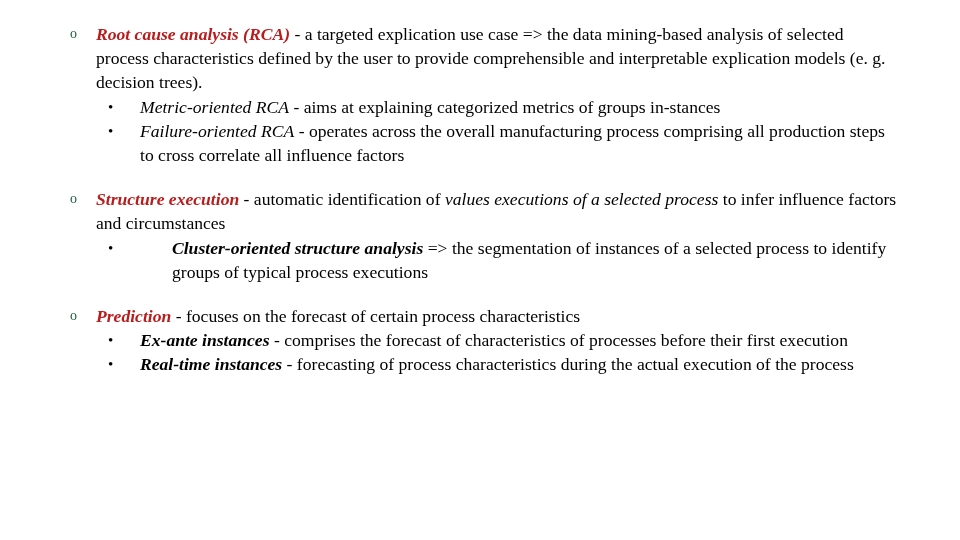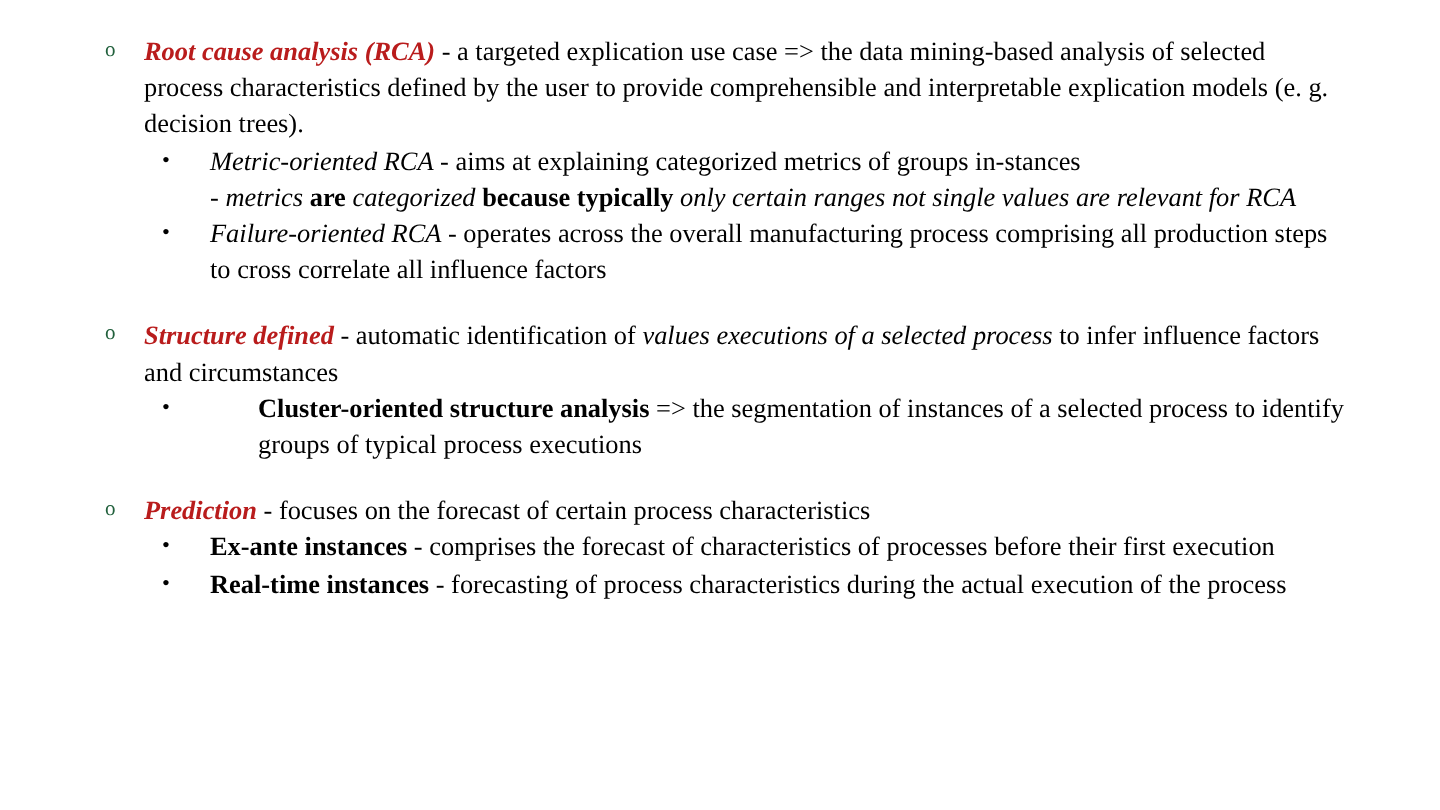--- a/index.html
+++ b/index.html
@@ -72,20 +72,21 @@
   }
 
   .hd-green {
     color: #b91c1c;
     font-weight: bold;
     font-style: italic;
   }
   .hd-black {
     color: #000000;
     font-weight: bold;
+    font-style: italic;
   }
   .it {
     font-style: italic;
   }
   .bd {
     font-weight: bold;
   }
 </style>
 </head>
 <body>
@@ -97,36 +98,33 @@
     <div class="lvl1">
       <span class="marker">o</span>
       <span class="hd-green">Root cause analysis (RCA)</span><span> - a targeted explication use case =&gt; the data mining-based analysis of selected process characteristics defined by the user to provide comprehensible and interpretable explication models (e. g. decision trees).</span>
     </div>
 
     <div class="lvl2">
       <span class="marker">•</span>
       <span class="it">Metric-oriented RCA</span><span> - aims at explaining categorized metrics of groups in-stances</span>
     </div>
 
-    <div class="indent-sub">
-      <span class="it">- metrics </span><span class="bd">are </span><span class="it">categorized </span><span class="bd">because typically </span><span class="it">only certain ranges not single values are relevant for RCA</span>
-    </div>
 
     <div class="lvl2">
       <span class="marker">•</span>
       <span class="it">Failure-oriented RCA</span><span> - operates across the overall manufacturing process comprising all production steps to cross correlate all influence factors</span>
     </div>
 
   </div>
 
   <div class="block">
 
     <div class="lvl1">
       <span class="marker">o</span>
-      <span class="hd-green">Structure defined</span><span> - automatic identification of </span><span class="it">values executions of a selected process</span><span> to infer influence factors and circumstances</span>
+      <span class="hd-green">Structure execution</span><span> - automatic identification of </span><span class="it">values executions of a selected process</span><span> to infer influence factors and circumstances</span>
     </div>
 
     <div class="lvl2 wide">
       <span class="marker">•</span>
       <span class="hd-black">Cluster-oriented structure analysis</span><span> =&gt; the segmentation of instances of a selected process to identify groups of typical process executions</span>
     </div>
 
   </div>
 
   <div class="block">

